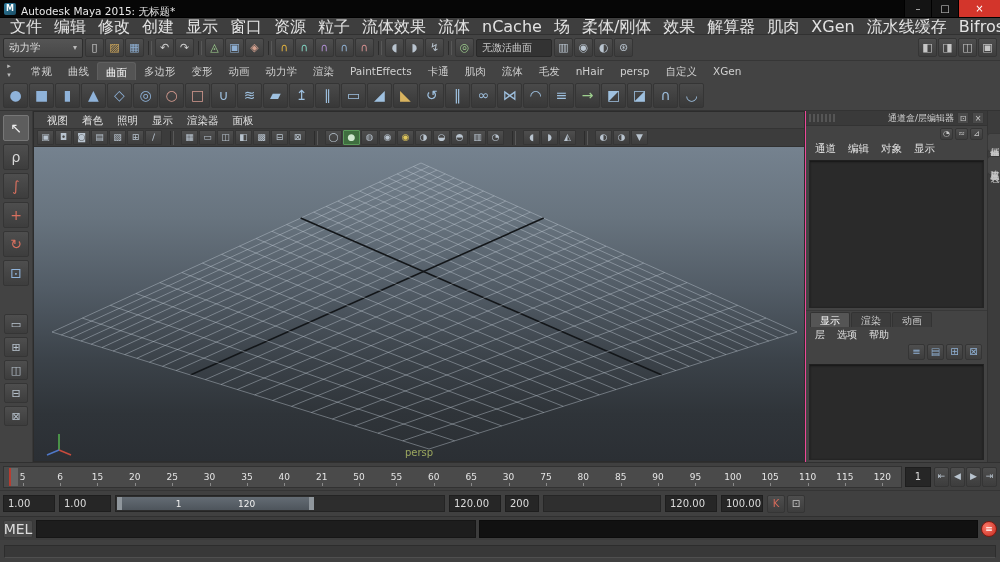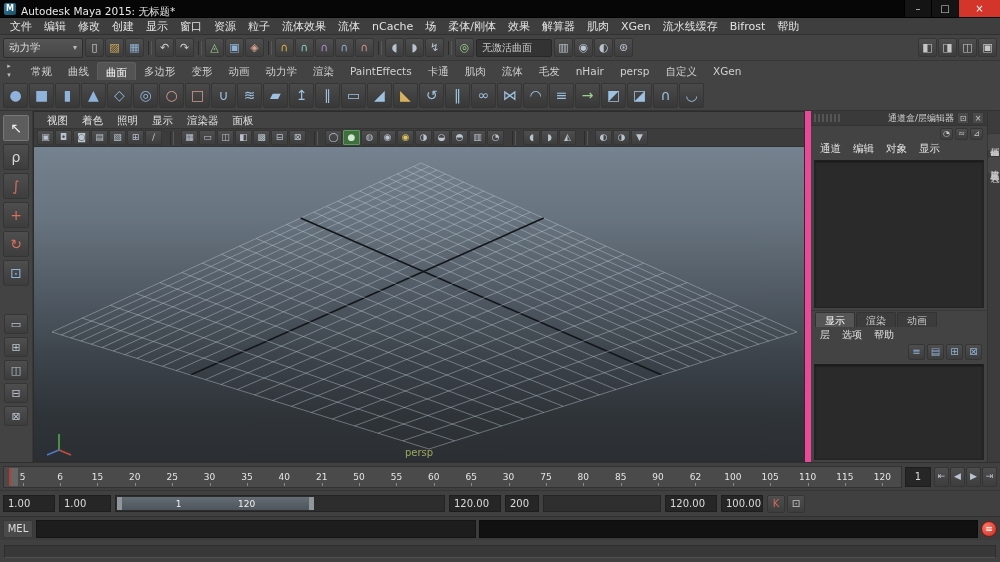--- a/index.html
+++ b/index.html
@@ -18,21 +18,21 @@
     display:flex; align-items:center; justify-content:center; font-weight:bold; }
   .title-text { font-size:10.5px; color:#e8e8e8;margin-top:7px; }
   .win-buttons { margin-left:auto; display:flex; height:100%; }
   .winbtn { width:27px; height:100%; display:flex; align-items:center; justify-content:center;
     color:#cfcfcf; font-size:10px; background:#141414; border-left:1px solid #000; }
   .winbtn.close { width:42px; background:#d3352b; color:#fff; }
 
   
   .menubar { top:18px; height:17px; background:#3e3e3e; border-bottom:1px solid #313131; }
   .menus { display:flex; height:100%; align-items:center; padding-left:4px; }
-  .menu-item { padding:4px 6px; font-size:11px; color:#e2e2e2; line-height:17px; white-space:nowrap; }
+  .menu-item { padding:4px 6px; font-size:16px; color:#e2e2e2; line-height:17px; white-space:nowrap; }
 
   
   .statusline { top:35px; height:26px; background:#434343; border-bottom:1px solid #363636; padding:0 3px; gap:2px; }
   .menuset { width:80px; height:20px; background:linear-gradient(#555,#474747);
     border:1px solid #2d2d2d; border-radius:2px; display:flex; align-items:center;
     padding:0 5px; gap:4px; font-size:10.5px; }
   .menuset .arrow { margin-left:auto; font-size:8px; color:#bbb; }
   .iconrow { display:flex; align-items:center; gap:1px; }
   .icon { width:19px; height:19px; min-width:19px; display:flex; align-items:center; justify-content:center;
     background:linear-gradient(#4e4e4e,#3d3d3d); border:1px solid #353535; border-radius:2px;
@@ -74,21 +74,21 @@
   .view3d { position:relative; flex:1; overflow:hidden;
     background:linear-gradient(180deg,#75828f 0%,#68747f 22%,#525c66 45%,#3b4249 68%,#2f3439 85%,#2b2f34 100%); }
   .view3d svg.grid-svg { position:absolute; inset:0; width:100%; height:100%; }
   .grid-svg line.grid { stroke:rgba(195,205,215,0.42); stroke-width:1; }
   .grid-svg line.axis { stroke:#131619; stroke-width:1.6; }
   .cam-label { position:absolute; bottom:3px; left:50%; transform:translateX(-50%);
     color:#9ba75f; font-size:10px; }
   .axis-gizmo { position:absolute; left:8px; bottom:4px; }
 
   
-  .rightpanel { width:182px; background:#434343; border-left:6px solid #ec4899;
+  .rightpanel { width:182px; background:#434343; border-left:1px solid #ec4899;
     display:flex; flex-direction:column; }
   .cb-header { height:15px; background:#3a3a3a; display:flex; align-items:center;
     font-size:9px; color:#cfcfcf; padding:0 3px; gap:3px; border-bottom:1px solid #333; }
   .grip { width:26px; height:8px;
     background:repeating-linear-gradient(90deg,#555 0 2px,transparent 2px 4px); }
   .cb-header .title { margin-left:auto; white-space:nowrap; }
   .mini-btn { width:12px; height:12px; min-width:12px; font-size:8px; display:flex; align-items:center;
     justify-content:center; background:#4a4a4a; border:1px solid #383838; color:#ccc; border-radius:1px; }
   .cb-strip { height:15px; display:flex; align-items:center; justify-content:flex-end; gap:2px; padding:0 4px; }
   .cb-strip .icon { width:13px; height:12px; min-width:13px; font-size:8px; }
@@ -136,21 +136,21 @@
     justify-content:space-between; font-size:9px; color:#f0f0f0; }
   .range-inner::before,.range-inner::after { content:""; width:5px; align-self:stretch; background:#8f969c; }
   .range-inner span { padding:0 3px; }
   .charset { width:118px; height:17px; background:#2f2f2f; border:1px solid #262626; }
   .rangeicons { display:flex; gap:2px; }
   .rangeicons .icon { width:18px; height:18px; min-width:18px; font-size:10px; }
 
   
   .commandrow { top:516px; height:24px; background:#3c3c3c; border-top:1px solid #303030; padding:2px 3px; gap:3px; }
   .mel-label { width:30px; height:18px; display:flex; align-items:center; justify-content:center;
-    font-size:10px; background:#4a4a4a; border:1px solid #383838; border-radius:2px; }
+    font-size:14px; background:#4a4a4a; border:1px solid #383838; border-radius:2px; }
   .cmd-input { width:440px; height:18px; background:#1d1d1d; border:1px solid #161616; }
   .cmd-result { flex:1; height:18px; background:#111; border:1px solid #0c0c0c; }
   .script-icon { width:16px; height:16px; min-width:16px; border-radius:50%;
     background:radial-gradient(circle at 35% 35%, #ff7a6a, #c0281c); border:1px solid #7e1811;
     color:#fff; font-size:9px; display:flex; align-items:center; justify-content:center; }
   .helprow { top:540px; height:22px; background:#404040; padding:4px; }
   .helpbar { flex:1; height:13px; background:#383838; border:1px solid #2d2d2d; border-bottom-color:#4f4f4f; }
 </style>
 </head>
 <body>
@@ -715,21 +715,21 @@
         <span class="tick">21</span>
         <span class="tick">50</span>
         <span class="tick">55</span>
         <span class="tick">60</span>
         <span class="tick">65</span>
         <span class="tick">30</span>
         <span class="tick">75</span>
         <span class="tick">80</span>
         <span class="tick">85</span>
         <span class="tick">90</span>
-        <span class="tick">62</span>
+        <span class="tick">95</span>
         <span class="tick">100</span>
         <span class="tick">105</span>
         <span class="tick">110</span>
         <span class="tick">115</span>
         <span class="tick">120</span>
       </div>
   </div>
   <div class="curtime">1</div>
   <div class="playbtns">
 

